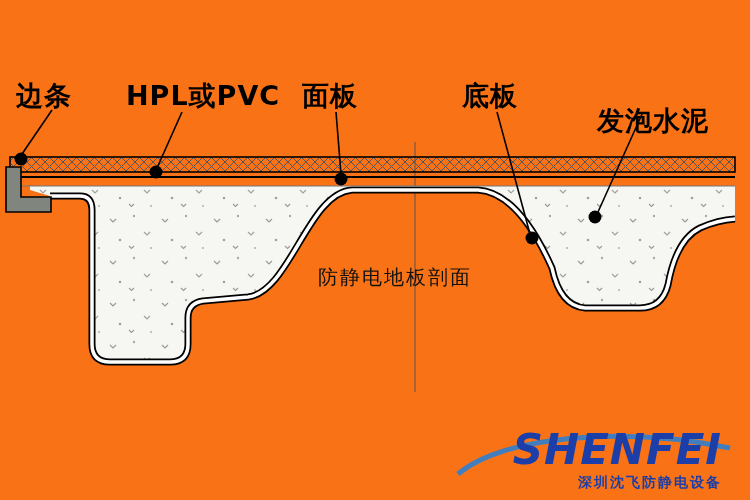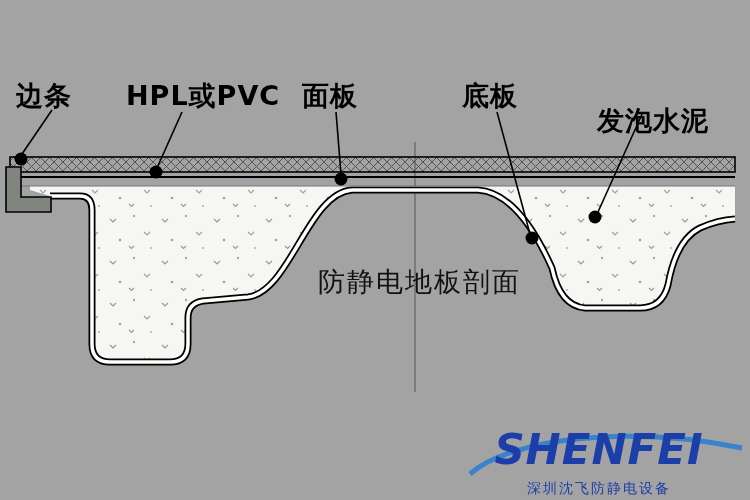--- a/index.html
+++ b/index.html
@@ -1,44 +1,44 @@
 <!DOCTYPE html>
 <html><head>
 <meta charset="utf-8">
 <style>
   html,body{margin:0;padding:0;background:#ffffff;}
   .stage{
-    position:relative;width:750px;height:500px;background:#a3a3a3;overflow:hidden;
+    position:relative;width:750px;height:500px;background:#f97316;overflow:hidden;
     font-family:"DejaVu Sans","Liberation Sans",sans-serif;
   }
   .stage svg{position:absolute;left:0;top:0;}
   .callout{
     position:absolute;top:78px;font-size:27px;font-weight:600;color:#000;
     white-space:nowrap;letter-spacing:1px;
   }
   .lbl-edge{left:16px;}
   .lbl-hpl{left:126px;text-align:center;}
   .lbl-face{left:302px;}
   .lbl-bottom{left:462px;}
   .lbl-foam{left:597px;margin-top:25px;}
   .section-title{
-    position:absolute;left:318px;top:264px;font-size:27px;font-weight:500;color:#111;
+    position:absolute;left:318px;top:264px;font-size:20px;font-weight:500;color:#111;
     white-space:nowrap;letter-spacing:2px;
   }
   .logo-box{
-    position:absolute;right:16px;top:428px;width:270px;height:66px;text-align:center;
+    position:absolute;right:28px;top:428px;width:270px;height:66px;text-align:right;
   }
   .logo-swoosh{position:absolute;left:-6px;top:-8px;z-index:1;}
   .logo-text{
     position:relative;z-index:2;font-size:42px;line-height:44px;font-style:italic;
     font-weight:800;color:#1c3ea8;letter-spacing:1px;
   }
   .company-name{
-    position:relative;z-index:2;font-size:14px;font-weight:400;color:#1c3ea8;
-    letter-spacing:2px;margin-top:8px;
+    position:relative;z-index:2;font-size:14px;font-weight:700;color:#1c3ea8;
+    letter-spacing:2px;margin-top:2px;
   }
 </style>
 </head>
 <body>
 
 <div class="stage">
 
   <svg width="750" height="500" viewBox="0 0 750 500">
     <defs>
       <pattern id="hatch" width="9" height="9" patternUnits="userSpaceOnUse">

